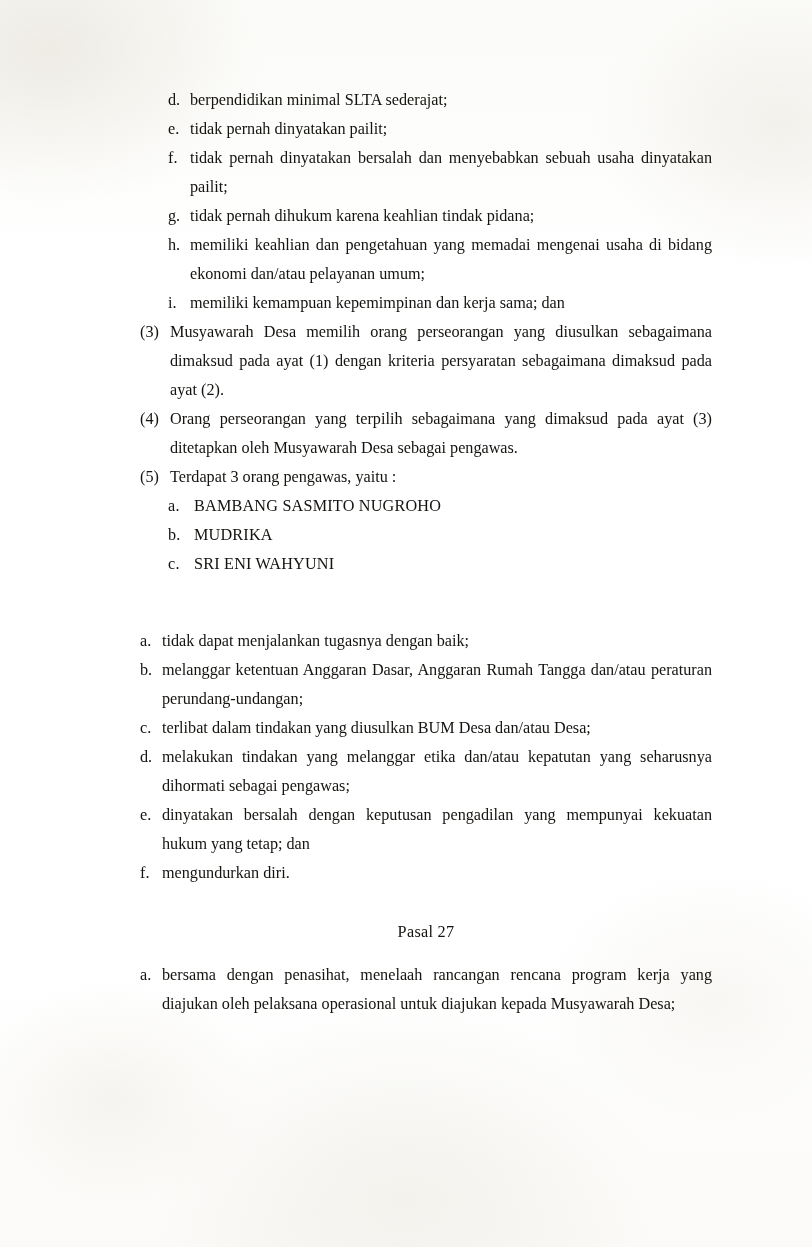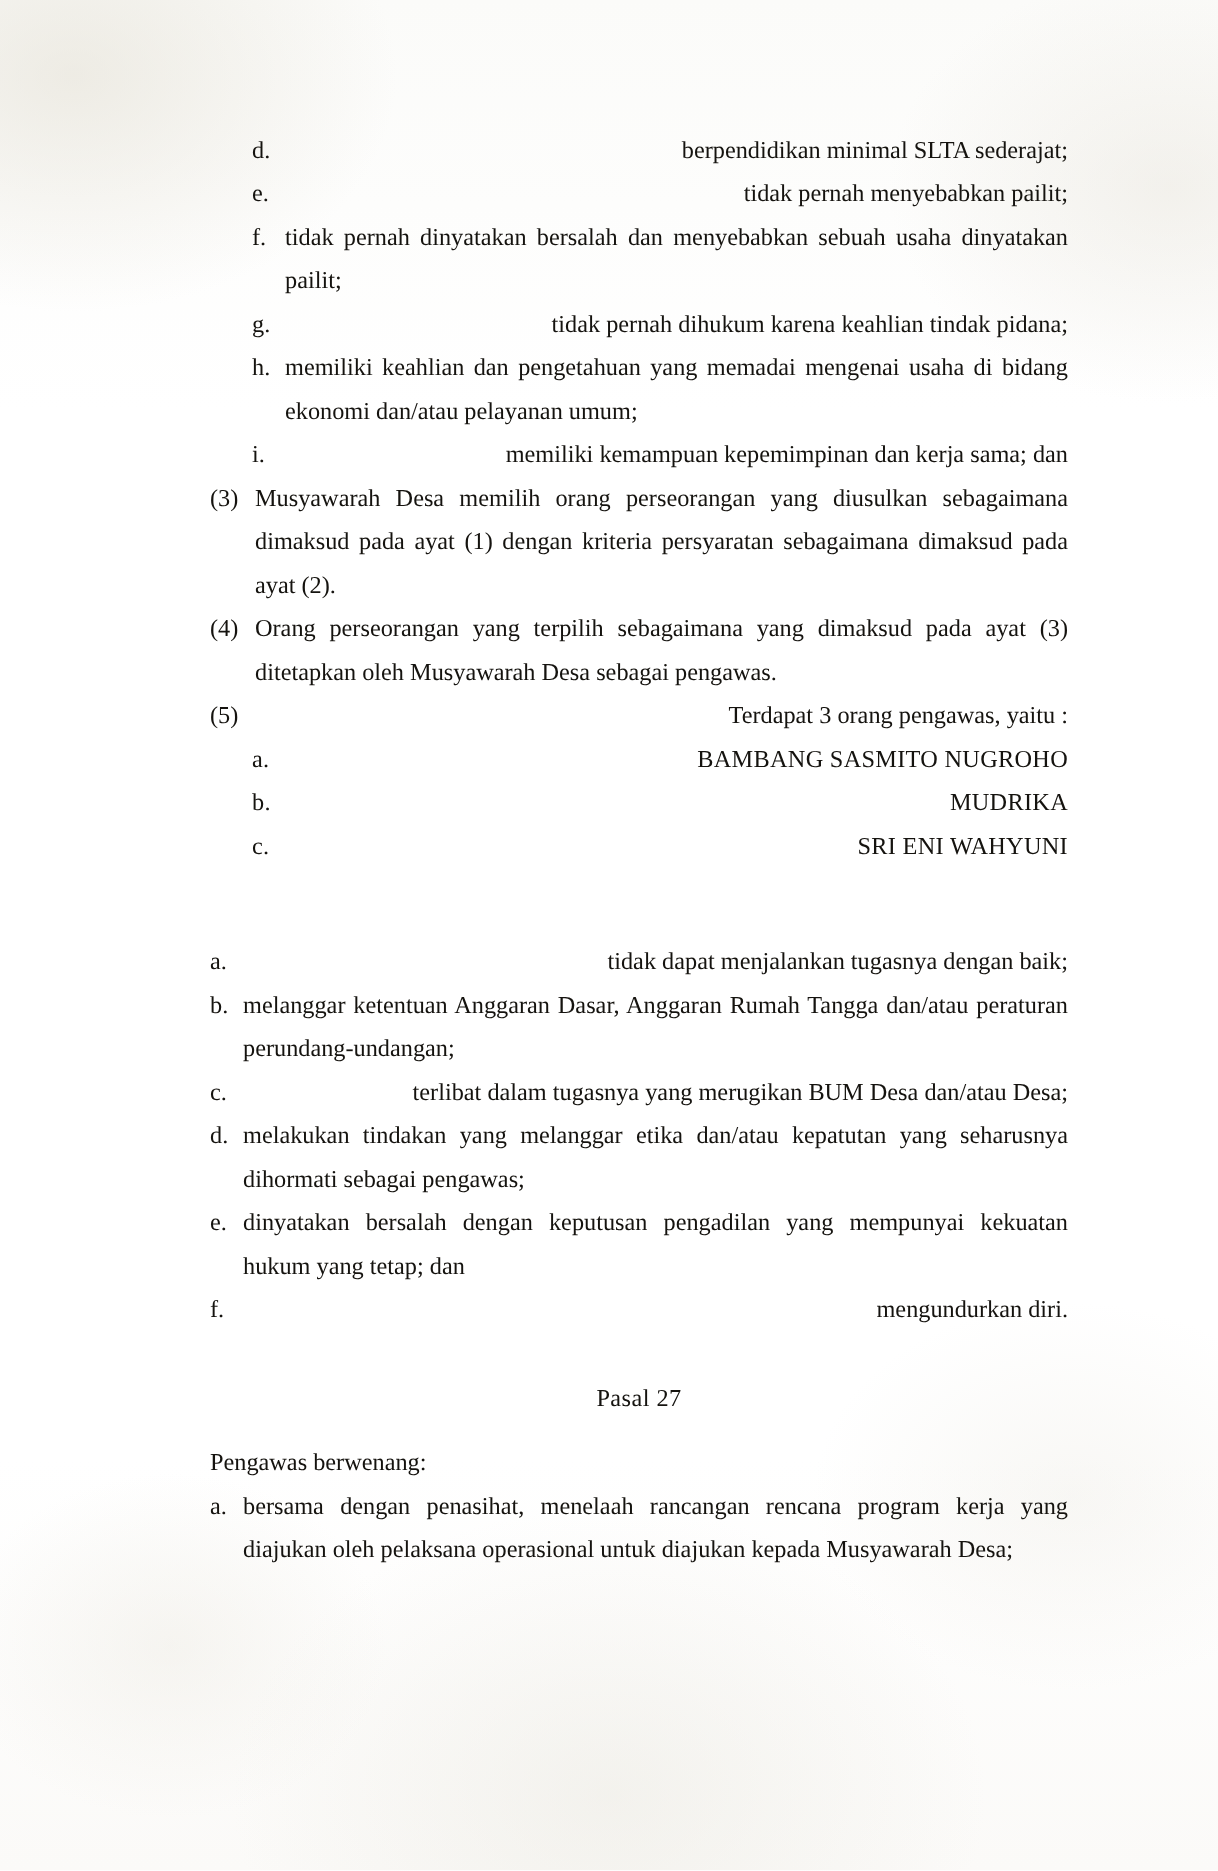--- a/index.html
+++ b/index.html
@@ -54,21 +54,21 @@
   }
 
   .body {
     font-size: 16.2px;
     line-height: 29px;
     text-align: justify;
     text-justify: inter-word;
     hyphens: none;
   }
 
-  .body.left { text-align: right; }
+  .body.left { text-align: left; }
 
   
   .sub-alpha {
     margin-left: 28px;
   }
   .sub-alpha .row { --mw: 22px; }
 
   
   .alpha-main .row { --mw: 22px; }
 
@@ -113,21 +113,21 @@
 
     <div class="sub-alpha">
 
       <div class="row">
         <span class="marker">d.</span>
         <span class="body left">berpendidikan minimal SLTA sederajat;</span>
       </div>
 
       <div class="row">
         <span class="marker">e.</span>
-        <span class="body left">tidak pernah menyebabkan pailit;</span>
+        <span class="body left">tidak pernah dinyatakan pailit;</span>
       </div>
 
       <div class="row">
         <span class="marker">f.</span>
         <span class="body">tidak pernah dinyatakan bersalah dan menyebabkan sebuah usaha dinyatakan pailit;</span>
       </div>
 
       <div class="row">
         <span class="marker">g.</span>
         <span class="body left">tidak pernah dihukum karena keahlian tindak pidana;</span>
@@ -196,21 +196,21 @@
         <span class="body left">tidak dapat menjalankan tugasnya dengan baik;</span>
       </div>
 
       <div class="row">
         <span class="marker">b.</span>
         <span class="body">melanggar ketentuan Anggaran Dasar, Anggaran Rumah Tangga dan/atau peraturan perundang-undangan;</span>
       </div>
 
       <div class="row">
         <span class="marker">c.</span>
-        <span class="body left">terlibat dalam tugasnya yang merugikan BUM Desa dan/atau Desa;</span>
+        <span class="body left">terlibat dalam tindakan yang diusulkan BUM Desa dan/atau Desa;</span>
       </div>
 
       <div class="row">
         <span class="marker">d.</span>
         <span class="body">melakukan tindakan yang melanggar etika dan/atau kepatutan yang seharusnya dihormati sebagai pengawas;</span>
       </div>
 
       <div class="row">
         <span class="marker">e.</span>
         <span class="body">dinyatakan bersalah dengan keputusan pengadilan yang mempunyai kekuatan hukum yang tetap; dan</span>
@@ -222,21 +222,20 @@
       </div>
 
     </div>
 
     <div class="gap-md"></div>
 
     <div class="pasal-heading">Pasal 27</div>
 
     <div class="gap-sm"></div>
 
-    <div class="intro left">Pengawas berwenang:</div>
 
     <div class="alpha-main">
 
       <div class="row">
         <span class="marker">a.</span>
         <span class="body">bersama dengan penasihat, menelaah rancangan rencana program kerja yang diajukan oleh pelaksana operasional untuk diajukan kepada Musyawarah Desa;</span>
       </div>
 
     </div>
 

